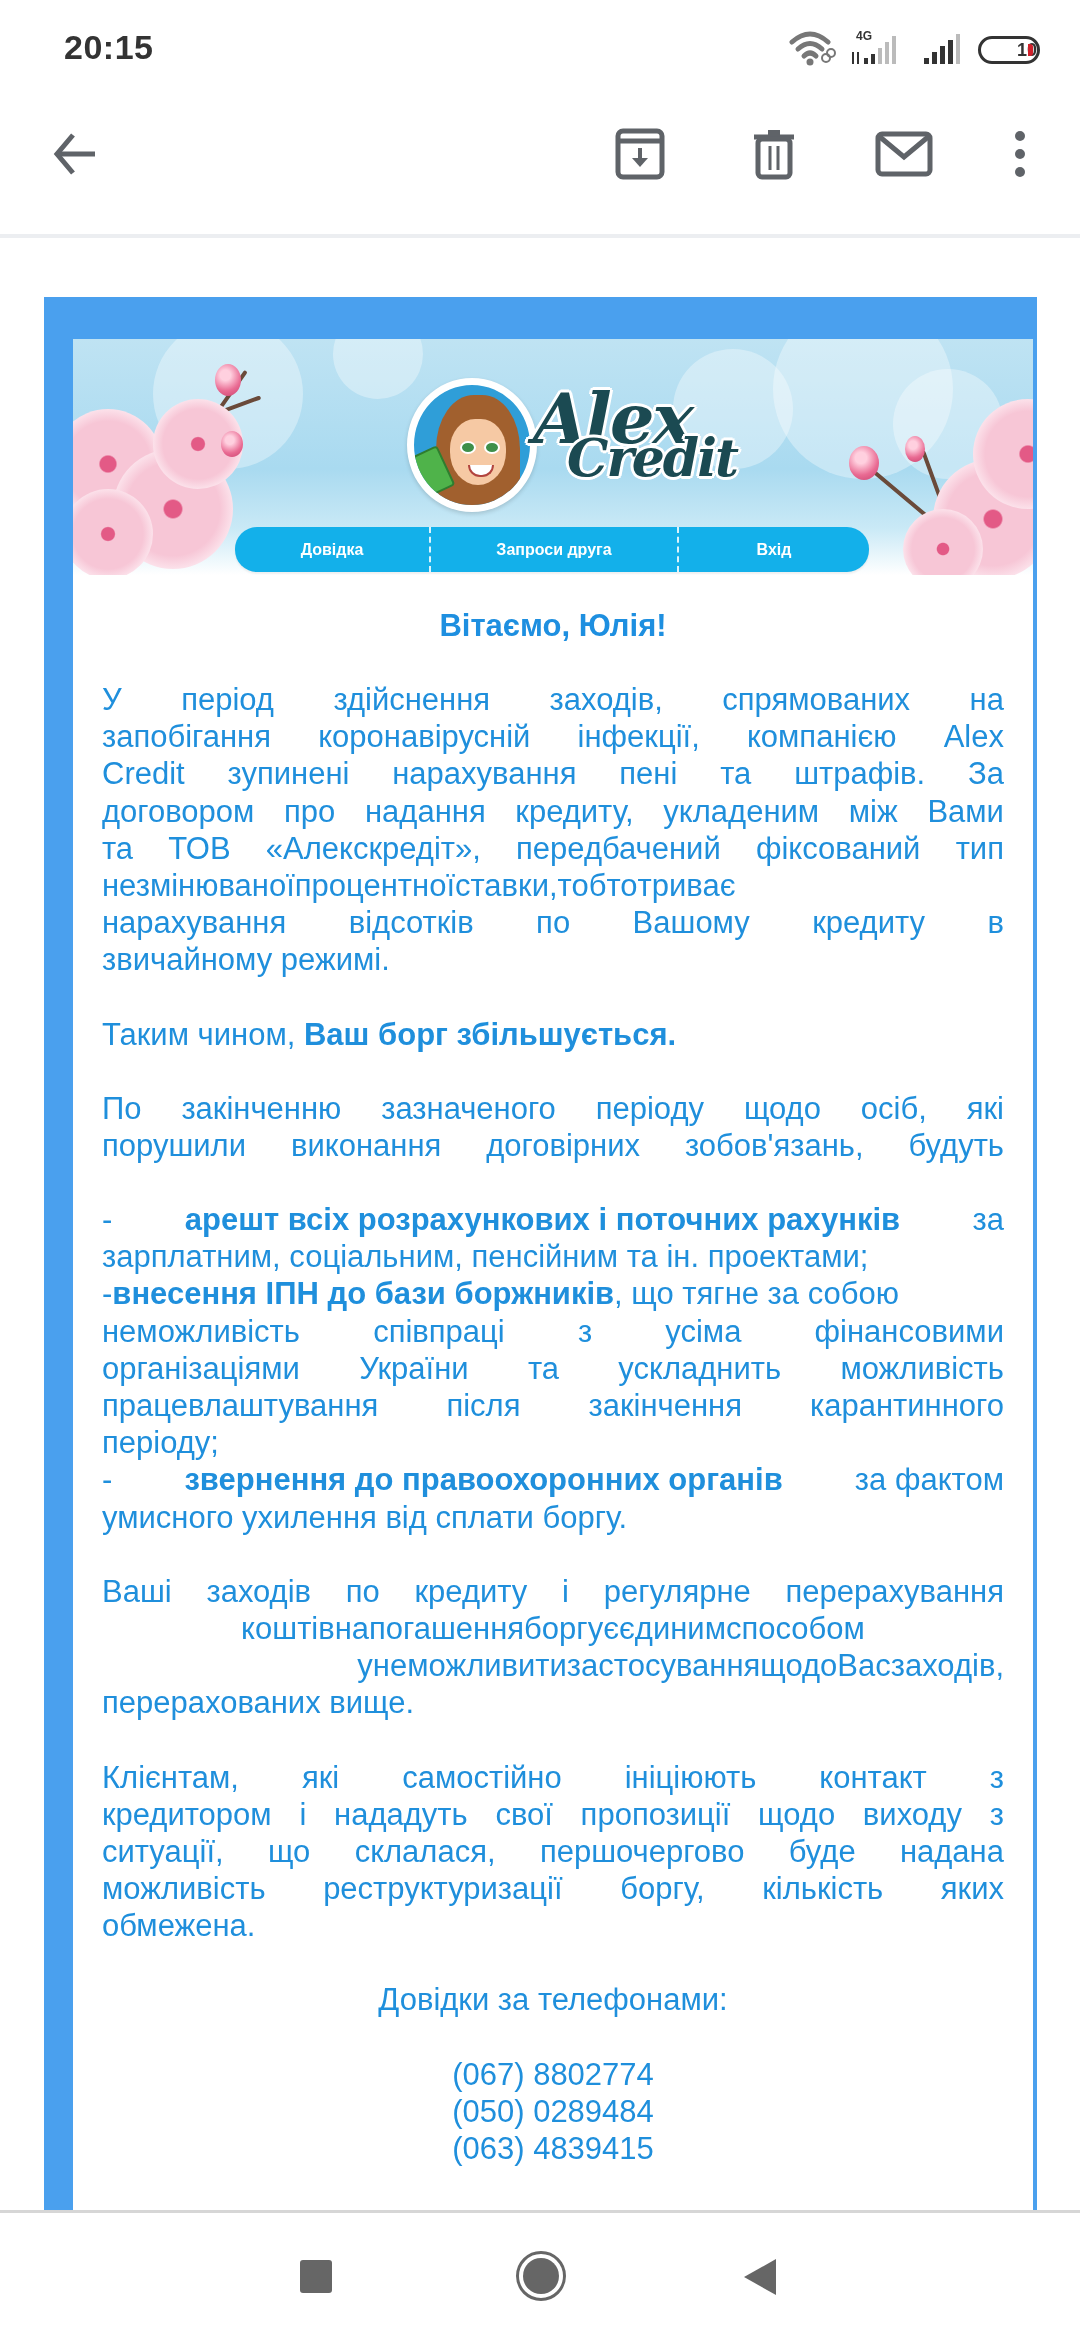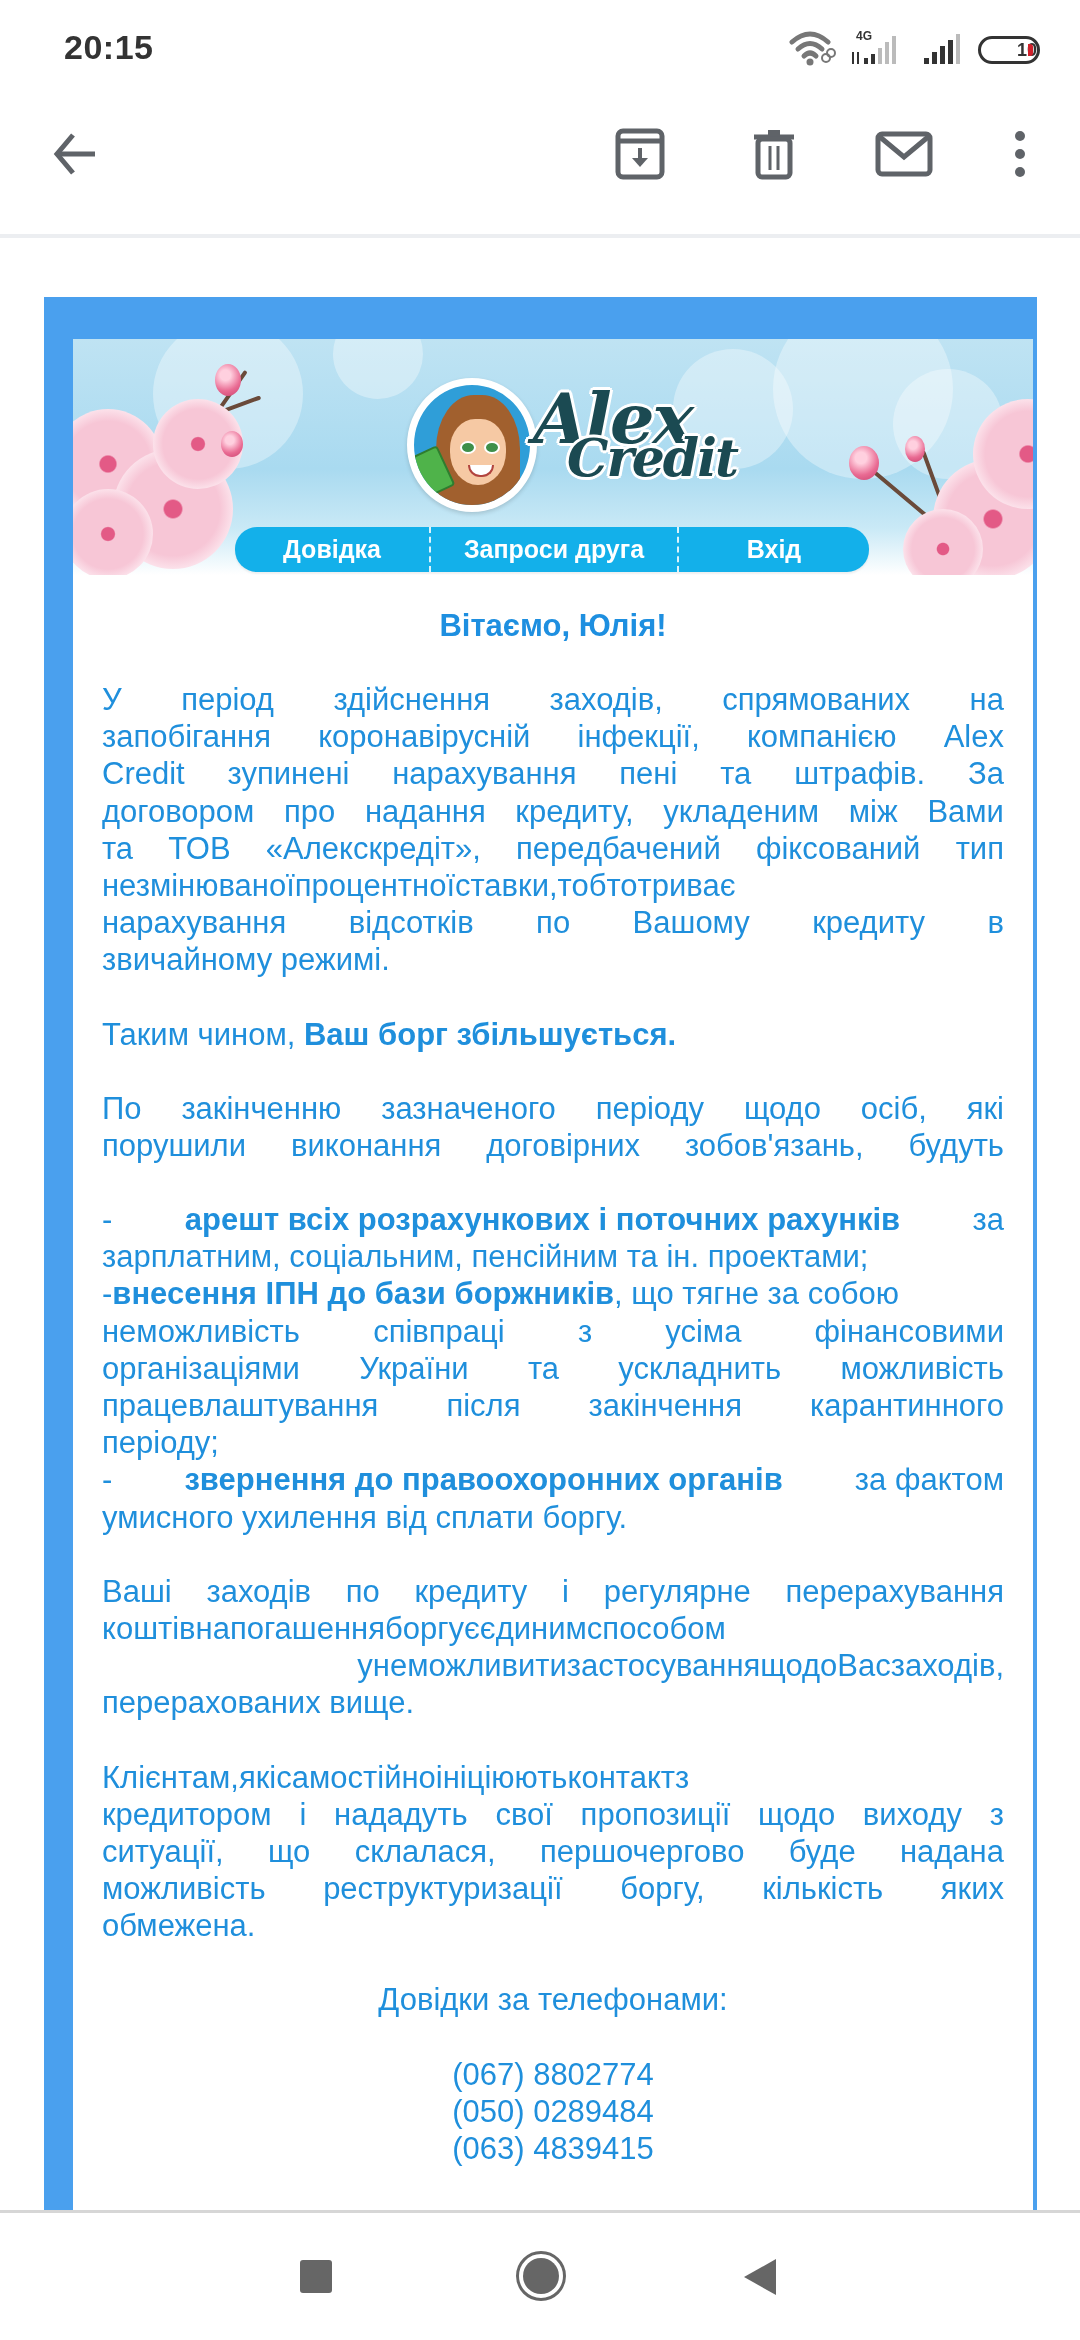--- a/index.html
+++ b/index.html
@@ -23,21 +23,21 @@
   .avatar { position:absolute; left:2px; top:2px; width:130px; height:134px; border-radius:50%; background:#2f9ed8; border:7px solid #ffffff; box-sizing:border-box; overflow:hidden; box-shadow:0 2px 4px rgba(0,0,0,0.15); }
   .hair { position:absolute; left:22px; top:10px; width:84px; height:120px; background:#a1602e; border-radius:45% 45% 30% 30%; }
   .face { position:absolute; left:36px; top:34px; width:56px; height:66px; background:#f6c9a4; border-radius:45% 45% 50% 50%; }
   .eye { position:absolute; top:56px; width:12px; height:9px; background:#3e8f4a; border-radius:50%; border:2px solid #fff; }
   .mouth { position:absolute; left:54px; top:80px; width:22px; height:10px; background:#fff; border-radius:0 0 12px 12px; border:2px solid #b2443e; border-top:none; }
   .money { position:absolute; left:-4px; top:66px; width:34px; height:40px; background:#4fb34a; border:2px solid #2f7d2f; transform:rotate(-25deg); border-radius:4px; }
   .logo-text { position:absolute; left:128px; top:8px; font-family:"DejaVu Serif", serif; font-style:italic; font-weight:bold; color:#1b4a52; text-shadow:3px 0 0 #fff,-3px 0 0 #fff,0 3px 0 #fff,0 -3px 0 #fff,2px 2px 0 #fff,-2px -2px 0 #fff,2px -2px 0 #fff,-2px 2px 0 #fff; line-height:1; }
   .logo-text .l1 { font-size:70px; display:block; letter-spacing:-2px; }
   .logo-text .l2 { font-size:52px; display:block; margin-left:34px; margin-top:-22px; letter-spacing:-2px; }
   .nav { position:absolute; left:162px; top:188px; width:634px; height:45px; background:#13b0ea; border-radius:22px; display:flex; box-shadow:0 2px 2px rgba(0,0,0,0.06); }
-  .nav-item { display:flex; align-items:center; justify-content:center; color:#ffffff; font-weight:bold; font-size:25px; font-family:"Liberation Sans", sans-serif; height:100%; box-sizing:border-box; }
+  .nav-item { display:flex; align-items:center; justify-content:center; color:#ffffff; font-weight:bold; font-size:16px; font-family:"Liberation Sans", sans-serif; height:100%; box-sizing:border-box; }
   .nav-item.first { width:194px; }
   .nav-item.second { width:248px; border-left:2px dashed rgba(255,255,255,0.85); }
   .nav-item.third { flex:1; border-left:2px dashed rgba(255,255,255,0.85); }
   .content { position:absolute; left:29px; top:268px; width:902px; color:#1f8fdc; font-family:"Liberation Sans", sans-serif; }
   .greeting { text-align:center; font-weight:bold; font-size:31px; line-height:37px; height:37px; color:#1e8fe0; }
   .para { margin-top:37px; font-size:31px; line-height:37.2px; }
   .line { display:block; text-align:justify; text-align-last:justify; white-space:nowrap; height:37.2px; overflow:visible; }
   .line.last { text-align-last:left; }
   .line span { white-space:normal; }
   .justify-wrap { display:flex; justify-content:space-between; }
@@ -319,41 +319,41 @@
     <div class="para">
       <span class="line" style="display: flex; justify-content: space-between;">
           <span>Ваші</span>
           <span>заходів</span>
           <span>по</span>
           <span>кредиту</span>
           <span>і</span>
           <span>регулярне</span>
           <span>перерахування</span>
         </span>
-      <span class="line" style="display: flex; justify-content: flex-start;">
+      <span class="line" style="display: flex; justify-content: center;">
           <span>коштів</span>
           <span>на</span>
           <span>погашення</span>
           <span>боргу</span>
           <span>є</span>
           <span>єдиним</span>
           <span>способом</span>
         </span>
       <span class="line" style="display: flex; justify-content: flex-end;">
           <span>унеможливити</span>
           <span>застосування</span>
           <span>щодо</span>
           <span>Вас</span>
           <span>заходів,</span>
         </span>
       <span class="line last">перерахованих вище.</span>
     </div>
 
     <div class="para">
-      <span class="line" style="display: flex; ">
+      <span class="line" style="display: flex; justify-content: space-between;">
           <span>Клієнтам,</span>
           <span>які</span>
           <span>самостійно</span>
           <span>ініціюють</span>
           <span>контакт</span>
           <span>з</span>
         </span>
       <span class="line" style="display: flex; justify-content: space-between;">
           <span>кредитором</span>
           <span>і</span>

